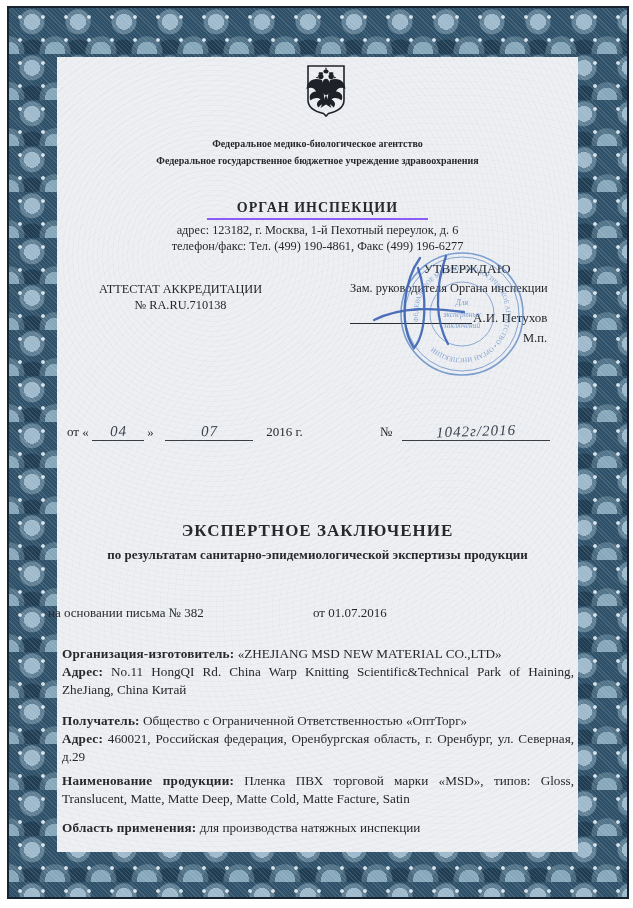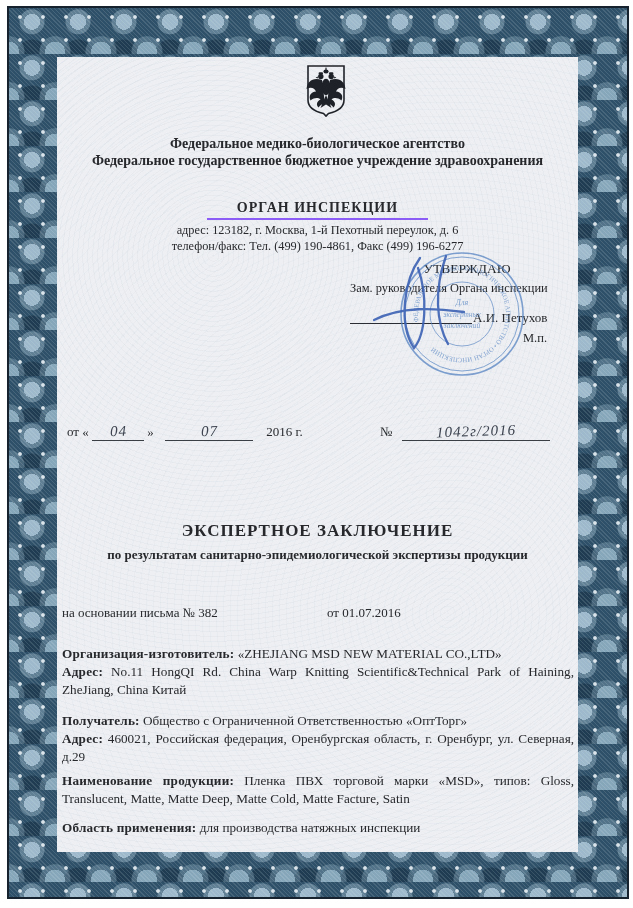--- a/index.html
+++ b/index.html
@@ -24,21 +24,21 @@
   .paper{
     position:absolute;left:57px;top:57px;right:55px;bottom:56px;z-index:1;
     background-color:#edeff2;
     background-image:
       repeating-radial-gradient(circle at 30% 25%, rgba(110,140,175,.05) 0 1px, transparent 1px 5px),
       repeating-radial-gradient(circle at 75% 70%, rgba(110,140,175,.04) 0 1px, transparent 1px 7px);
   }
   .content{position:absolute;inset:0;z-index:2;}
   .abs{position:absolute;}
   .center{text-align:center;}
-  .hdr{font-weight:bold;font-size:14px;line-height:16.5px;text-align:center;}
+  .hdr{font-weight:bold;font-size:10px;line-height:16.5px;text-align:center;}
   .organ-title{display:inline-block;font-weight:bold;font-size:14px;letter-spacing:1px;
     border-bottom:2px solid #8b5cf6;padding:0 30px 2px;}
   .small{font-size:12.3px;line-height:15.5px;}
   .doc-title{font-weight:bold;font-size:17px;letter-spacing:1px;}
   .doc-subtitle{font-weight:bold;font-size:13px;}
   .body-text{font-size:13.2px;line-height:18px;text-align:justify;}
   .body-text b{letter-spacing:.2px;margin-top:38px;}
   .hand{font-style:italic;color:#3d4450;font-size:15px;letter-spacing:1px;
     display:inline-block;transform:rotate(-2deg);line-height:1;}
   .uline{display:inline-block;border-bottom:1.4px solid #3a3f46;text-align:center;}
@@ -77,20 +77,24 @@
       <div>Федеральное медико-биологическое агентство</div>
       <div>Федеральное государственное бюджетное учреждение здравоохранения</div>
     </div>
 
     <div class="abs center" style="left:57px;right:55px;top:198px;">
       <div><span class="organ-title">ОРГАН ИНСПЕКЦИИ</span></div>
       <div class="small" style="margin-top:3px">адрес: 123182, г. Москва, 1-й Пехотный переулок, д. 6</div>
       <div class="small">телефон/факс: Тел. (499) 190-4861,  Факс (499) 196-6277</div>
     </div>
 
+    <div class="abs center small" style="left:88px;top:282px;width:185px;">
+      <div>АТТЕСТАТ АККРЕДИТАЦИИ</div>
+      <div>№ RA.RU.710138</div>
+    </div>
 
     <div class="abs center" style="left:352px;top:261px;width:230px;font-size:13.5px;">УТВЕРЖДАЮ</div>
     <div class="abs" style="left:350px;top:281px;width:235px;font-size:12.4px;">Зам. руководителя Органа инспекции</div>
     <div class="abs sigline" style="left:350px;top:323px;width:122px;"></div>
     <div class="abs" style="left:473px;top:310px;font-size:13px;">А.И. Петухов</div>
     <div class="abs" style="left:523px;top:331px;font-size:12.5px;">М.п.</div>
 
     <svg class="abs stamp-svg" style="left:397px;top:249px;width:130px;height:130px;z-index:3" viewBox="0 0 130 130">
       <defs>
         <path id="ringpath" d="M65,65 m-44,0 a44,44 0 1,1 88,0 a44,44 0 1,1 -88,0"></path>
@@ -124,21 +128,21 @@
       </span>
       <span>
         <span>№</span>
         <span class="uline" style="min-width:148px;margin-left:6px"><span class="hand">1042г/2016</span></span>
       </span>
     </div>
 
     <div class="abs center doc-title" style="left:57px;right:55px;top:521px;">ЭКСПЕРТНОЕ ЗАКЛЮЧЕНИЕ</div>
     <div class="abs center doc-subtitle" style="left:57px;right:55px;top:547px;">по результатам санитарно-эпидемиологической экспертизы продукции</div>
 
-    <div class="abs" style="left:62px;right:55px;top:605px;font-size:13px;">
+    <div class="abs" style="left:48px;right:55px;top:605px;font-size:13px;">
       <span>на основании письма № 382</span>
       <span class="abs" style="left:265px;top:0">от 01.07.2016</span>
     </div>
 
     <div class="abs body-text" style="left:62px;width:512px;top:645px;">
       <div><b>Организация-изготовитель:</b> <span>«ZHEJIANG MSD NEW MATERIAL CO.,LTD»</span></div>
       <div><b>Адрес:</b> <span>No.11 HongQI Rd. China Warp Knitting Scientific&amp;Technical Park of Haining, ZheJiang, China Китай</span></div>
     </div>
 
     <div class="abs body-text" style="left:62px;width:512px;top:712px;">

